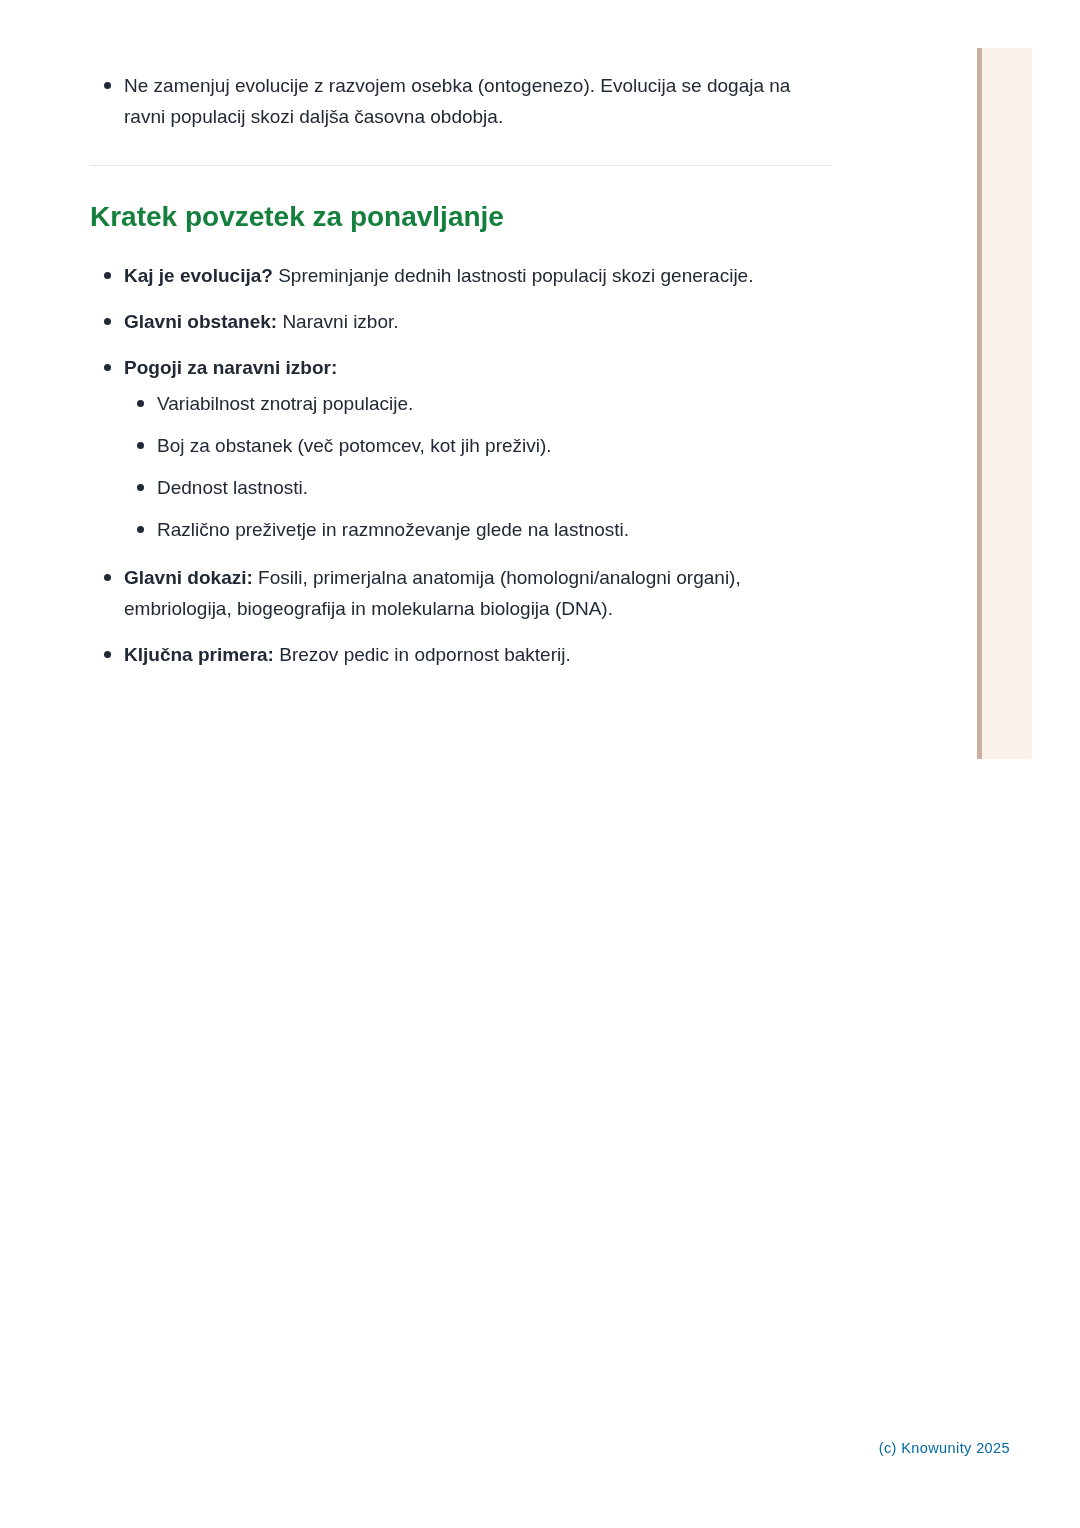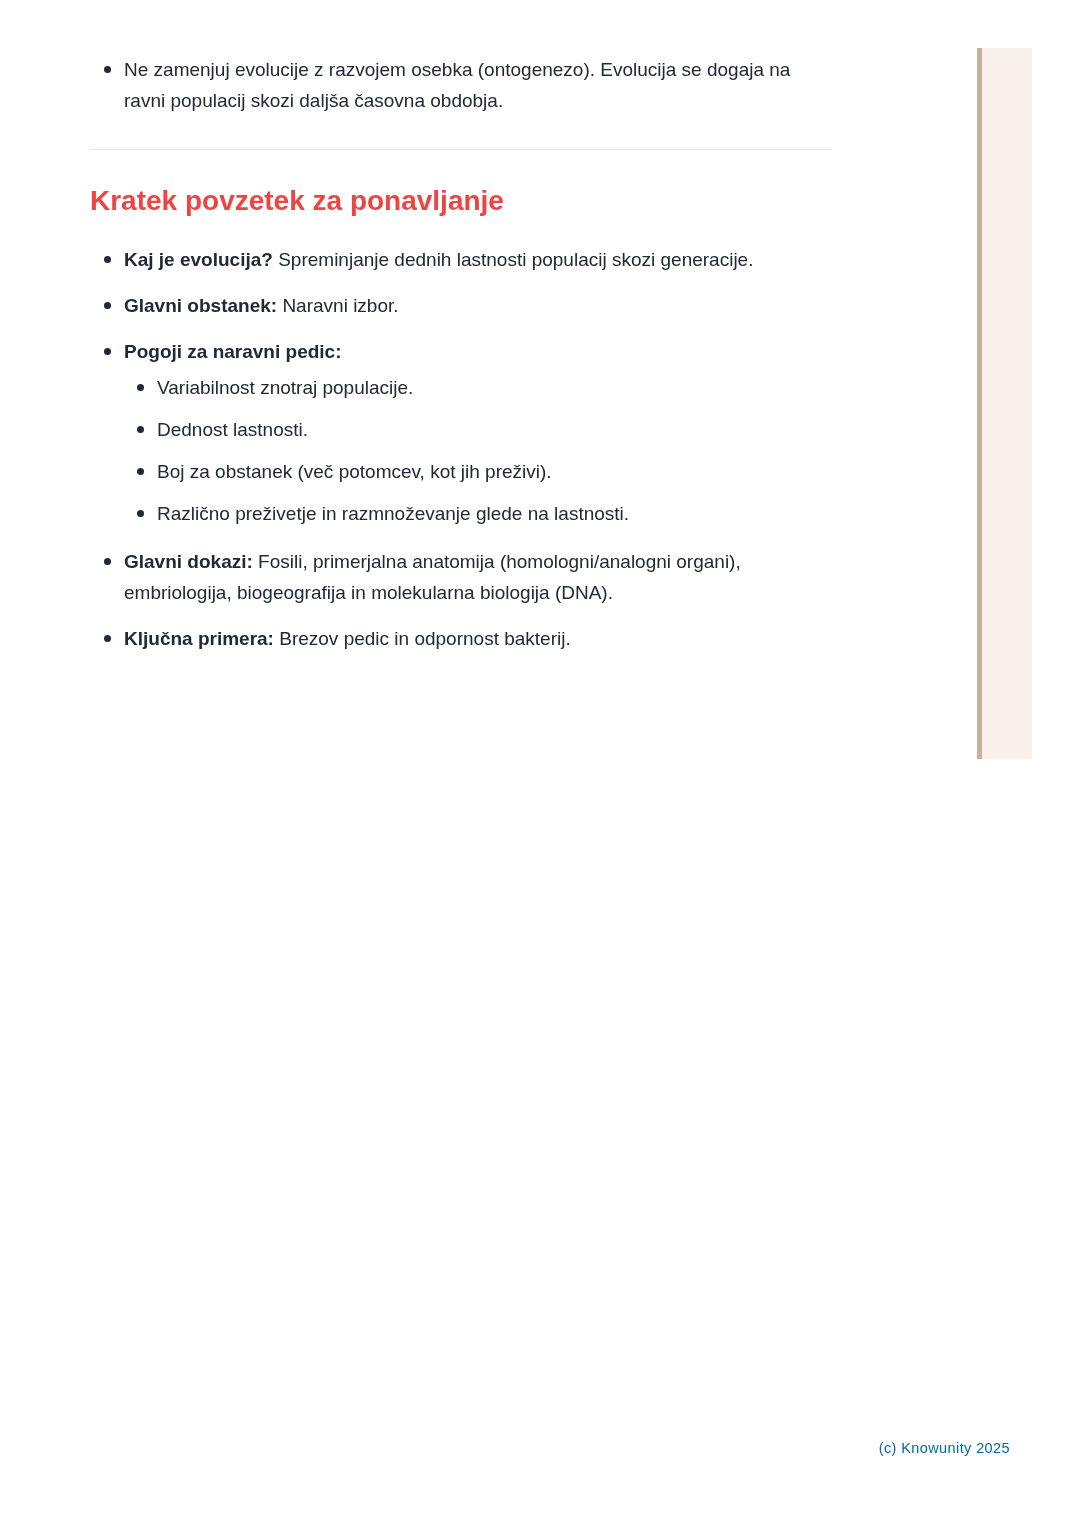--- a/index.html
+++ b/index.html
@@ -11,21 +11,21 @@
     height: 1528px;
     background: #ffffff;
     font-family: "Liberation Sans", sans-serif;
     color: #212936;
     position: relative;
     overflow: hidden;
   }
   .content {
     position: absolute;
     left: 90px;
-    top: 0;
+    top: 16px;
     width: 742px;
   }
   ul {
     list-style: none;
     margin: 0;
     padding: 0;
   }
   li {
     position: relative;
     padding-left: 34px;
@@ -47,21 +47,21 @@
   .divider {
     border: none;
     border-top: 1px solid #E6E6E6;
     margin: 33px 0 0 0;
     height: 0;
   }
   .section-heading {
     font-size: 28px;
     line-height: 34px;
     font-weight: 700;
-    color: #ef4444;
+    color: #15803d;
     margin: 34px 0 0 0;
   }
   .summary-list {
     margin-top: 26px;
   }
   .summary-list > li {
     margin-bottom: 15px;
   }
   .lbl {
     font-weight: 700;
@@ -124,33 +124,33 @@
     </li>
 
     <li>
       <span class="bullet"></span>
       <span class="lbl">Glavni obstanek:</span>
       <span>Naravni izbor.</span>
     </li>
 
     <li>
       <span class="bullet"></span>
-      <span class="lbl">Pogoji za naravni pedic:</span>
+      <span class="lbl">Pogoji za naravni izbor:</span>
       <ul class="sub-list">
         <li>
           <span class="bullet"></span>
           <span>Variabilnost znotraj populacije.</span>
         </li>
         <li>
           <span class="bullet"></span>
-          <span>Dednost lastnosti.</span>
+          <span>Boj za obstanek (več potomcev, kot jih preživi).</span>
         </li>
         <li>
           <span class="bullet"></span>
-          <span>Boj za obstanek (več potomcev, kot jih preživi).</span>
+          <span>Dednost lastnosti.</span>
         </li>
         <li>
           <span class="bullet"></span>
           <span>Različno preživetje in razmnoževanje glede na lastnosti.</span>
         </li>
       </ul>
     </li>
 
 
     <li>

